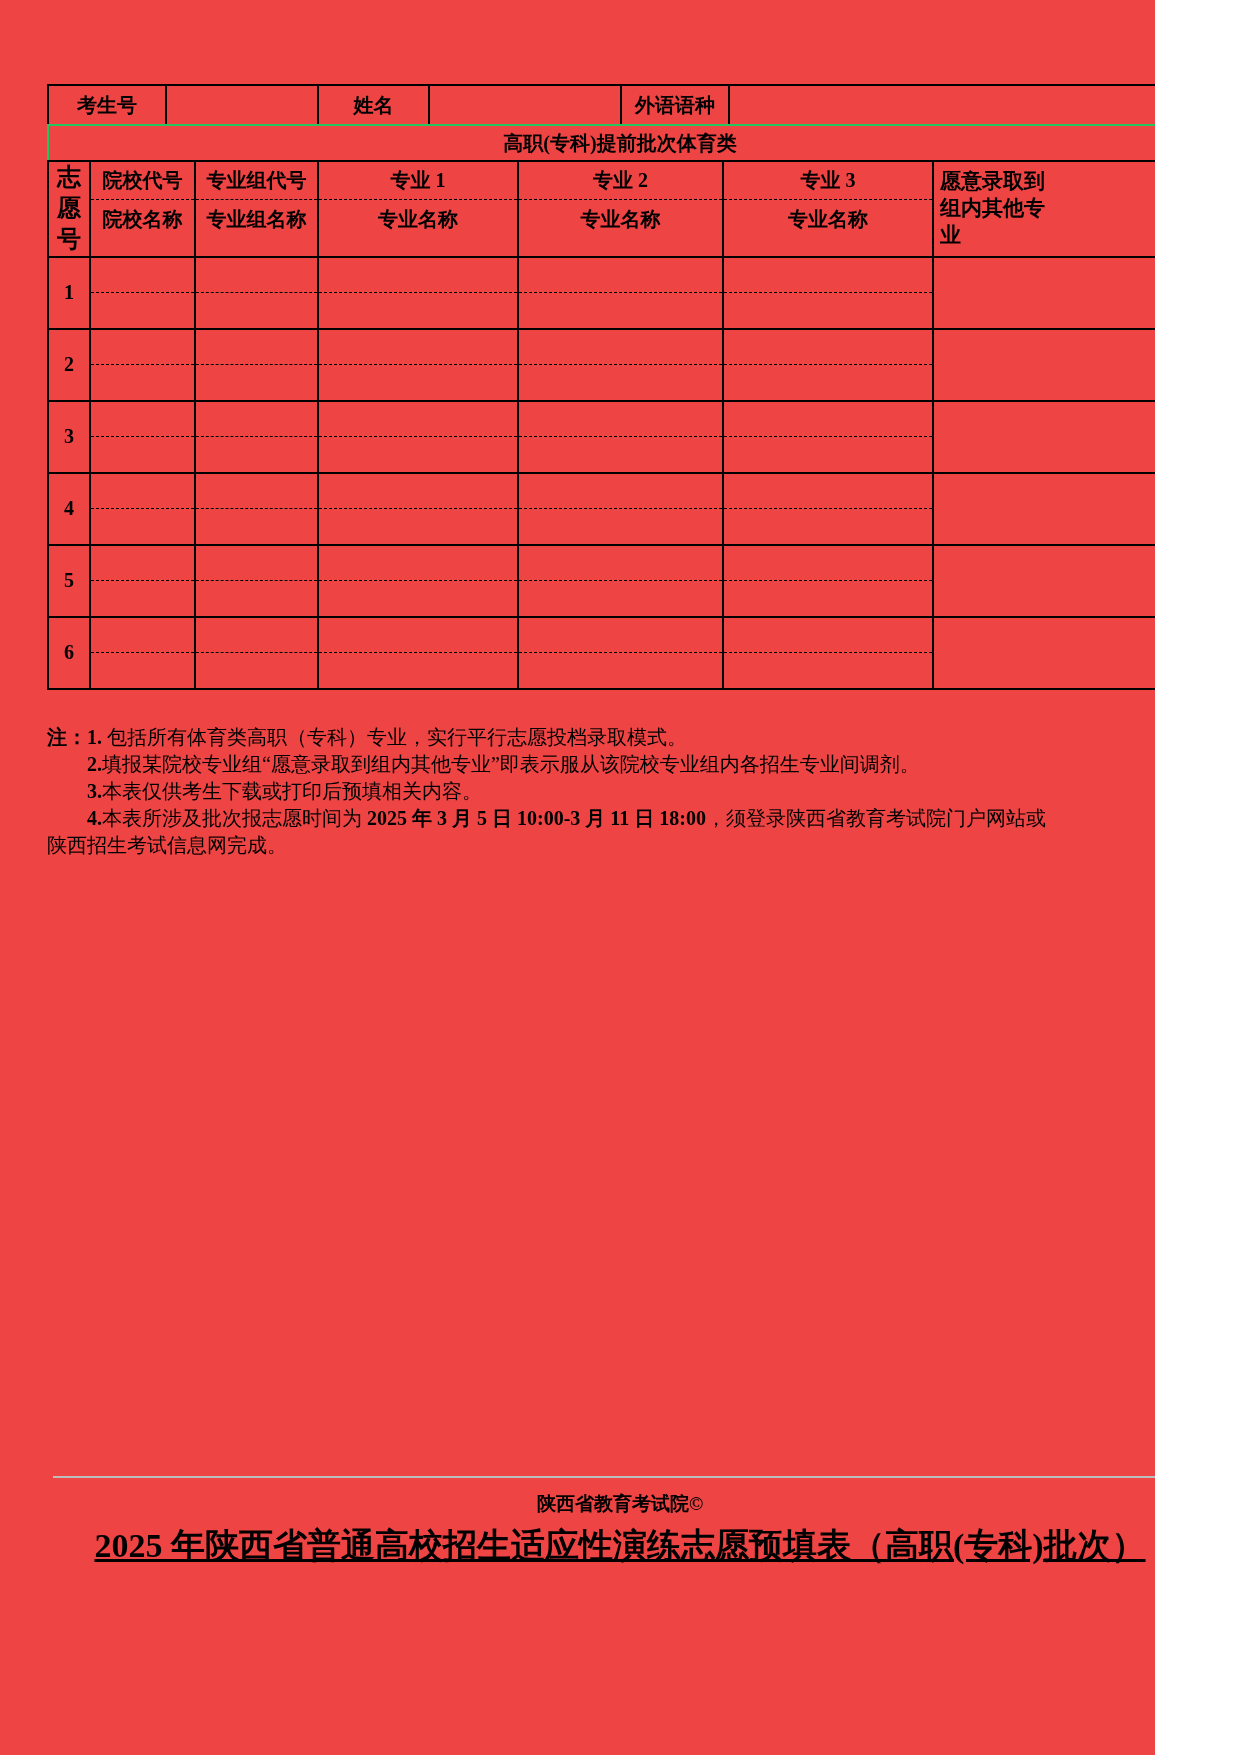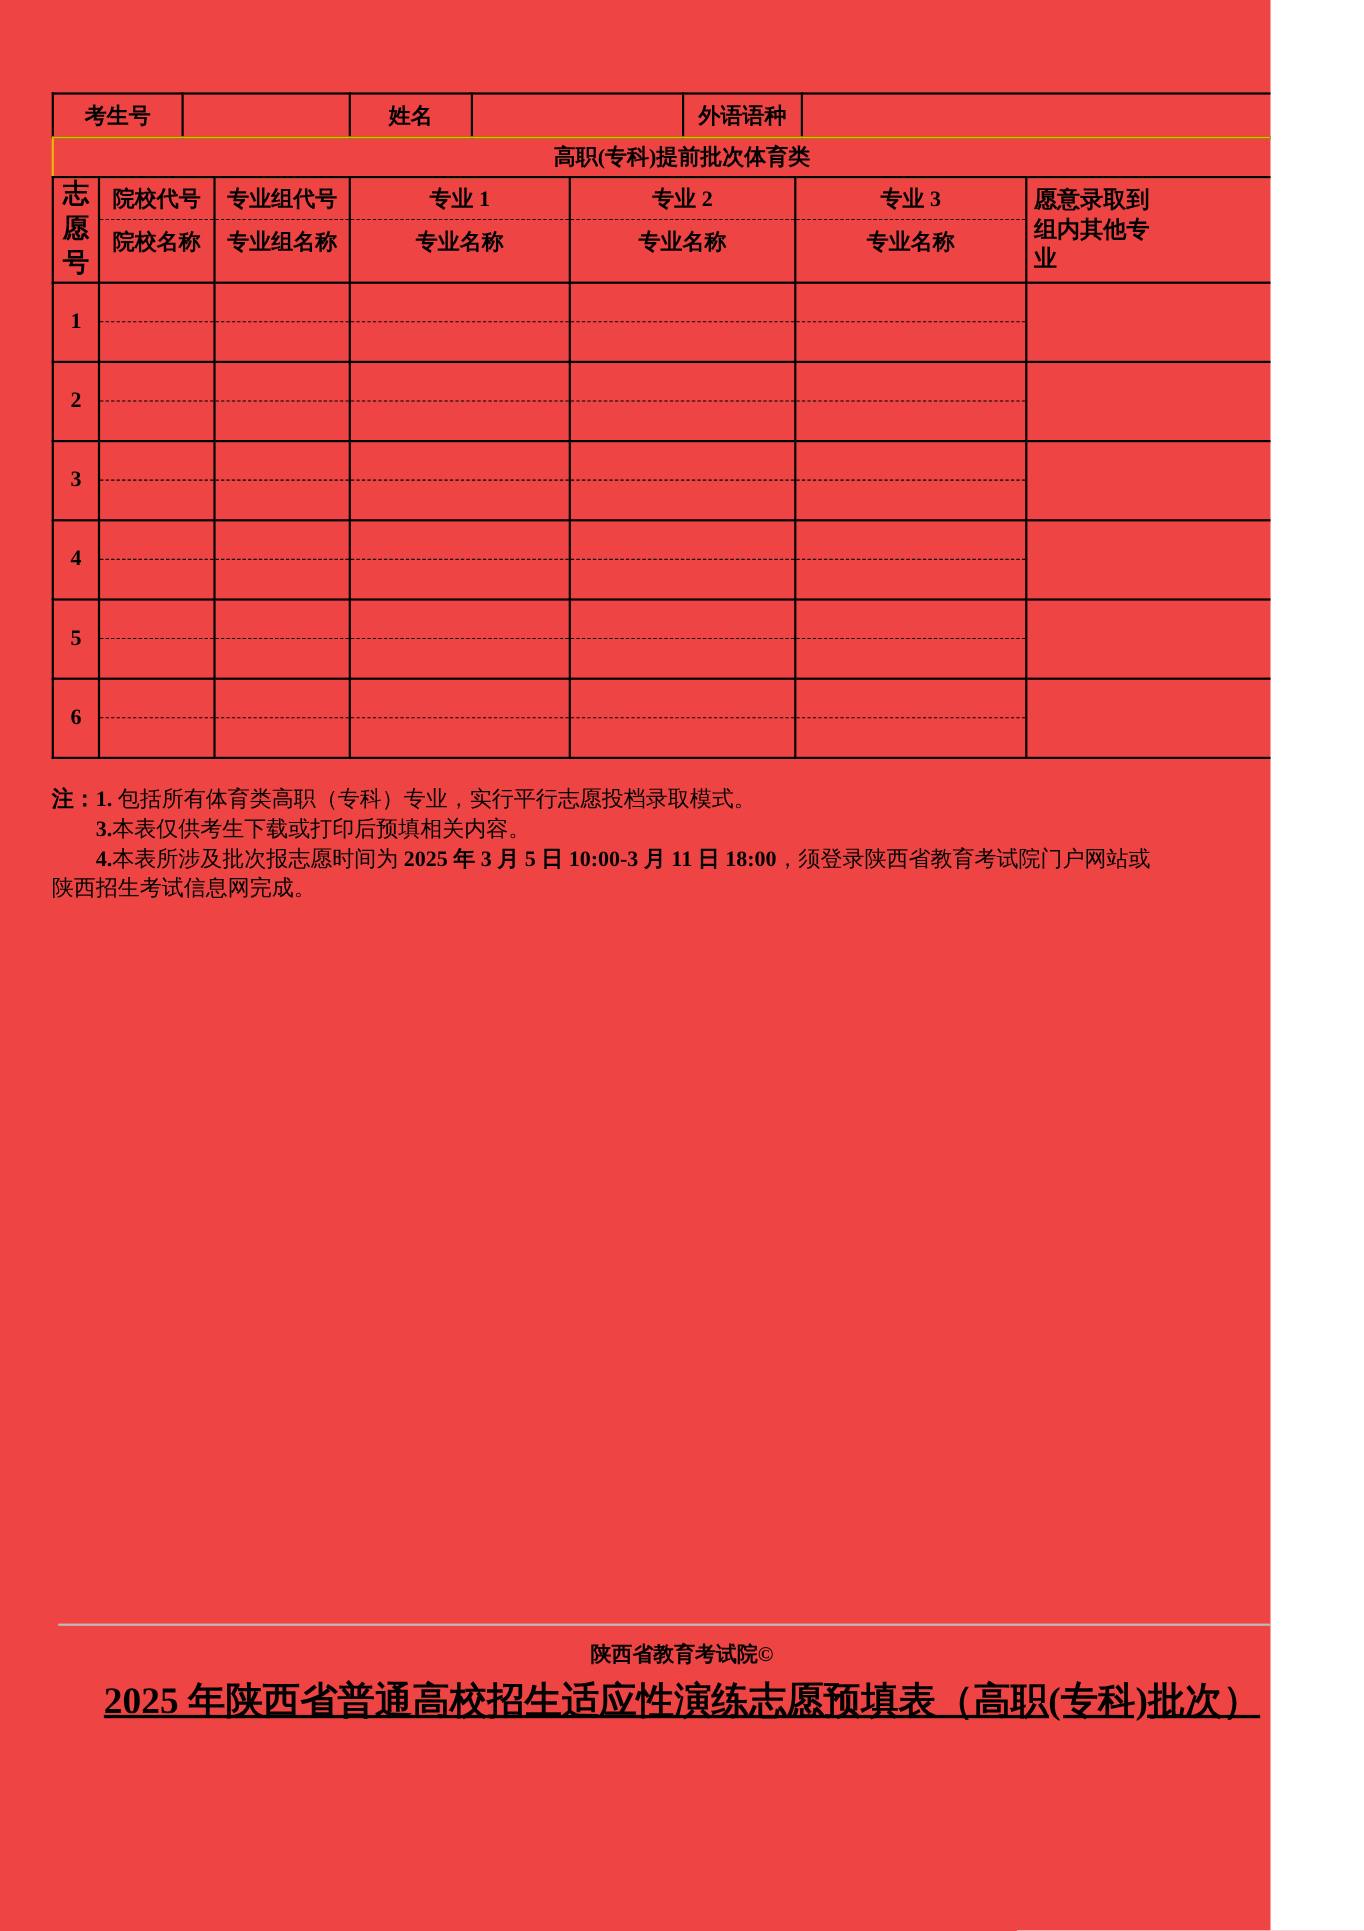--- a/index.html
+++ b/index.html
@@ -22,21 +22,21 @@
     text-align: center;
     vertical-align: middle;
     font-size: 20px;
     font-weight: bold;
     color: #000;
   }
   .info-table td { height: 40px; }
 
   .batch-title {
     margin-top: -2px;
-    border: 2px solid #eab308;
+    border: 2px solid #22c55e;
     height: 38px;
     line-height: 34px;
     text-align: center;
     font-size: 20px;
     font-weight: bold;
   }
 
   .main-table { margin-top: -2px; }
   .main-table td.split, .main-table th.split { padding: 0; vertical-align: top; }
   .half { display: flex; align-items: center; justify-content: center; }
@@ -46,21 +46,21 @@
 
   .vol-text {
     width: 1.15em; margin: 0 auto;
     word-break: break-all; line-height: 1.3; font-size: 24px;
   }
   .willing-text {
     width: 5.3em; margin-left: 6px; text-align: left;
     word-break: break-all; line-height: 1.3; font-size: 21px;
   }
 
-  .notes { margin-top: 24px; font-size: 20px; line-height: 1.36; }
+  .notes { margin-top: 34px; font-size: 20px; line-height: 1.36; }
   .notes p { margin: 0; }
   .notes p.indent { text-indent: 2em; }
   .b { font-weight: bold; }
 
   .footer { position: absolute; top: 1476px; left: 47px; width: 1146px; text-align: center; }
   .footer-rule { border: none; border-top: 2px solid #bdbdbd; margin: 0 6px; }
   .agency { margin-top: 13px; font-size: 19px; font-weight: bold; }
   .doc-title { margin-top: 6px; font-size: 34px; font-weight: bold; text-decoration: underline; }
 </style>
 </head>
@@ -279,20 +279,21 @@
               <div class="half top"></div>
               <div class="half"></div>
             </td>
         <td></td>
       </tr>
     </tbody>
       </table>
 
     <div class="notes">
       <p><span class="b">注：</span><span class="b">1.</span><span> 包括所有体育类高职（专科）专业，实行平行志愿投档录取模式。</span></p>
+      <p class="indent"><span class="b">2.</span><span>填报某院校专业组“愿意录取到组内其他专业”即表示服从该院校专业组内各招生专业间调剂。</span></p>
       <p class="indent"><span class="b">3.</span><span>本表仅供考生下载或打印后预填相关内容。</span></p>
       <p class="indent"><span class="b">4.</span><span>本表所涉及批次报志愿时间为 </span><span class="b">2025 年 3 月 5 日 10:00-3 月 11 日 18:00</span><span>，须登录陕西省教育考试院门户网站或</span><br><span>陕西招生考试信息网完成。</span></p>
     </div>
   </div>
 
   <div class="footer">
     <hr class="footer-rule">
     <div class="agency">陕西省教育考试院©</div>
     <div class="doc-title">2025 年陕西省普通高校招生适应性演练志愿预填表（高职(专科)批次）</div>
   </div>

